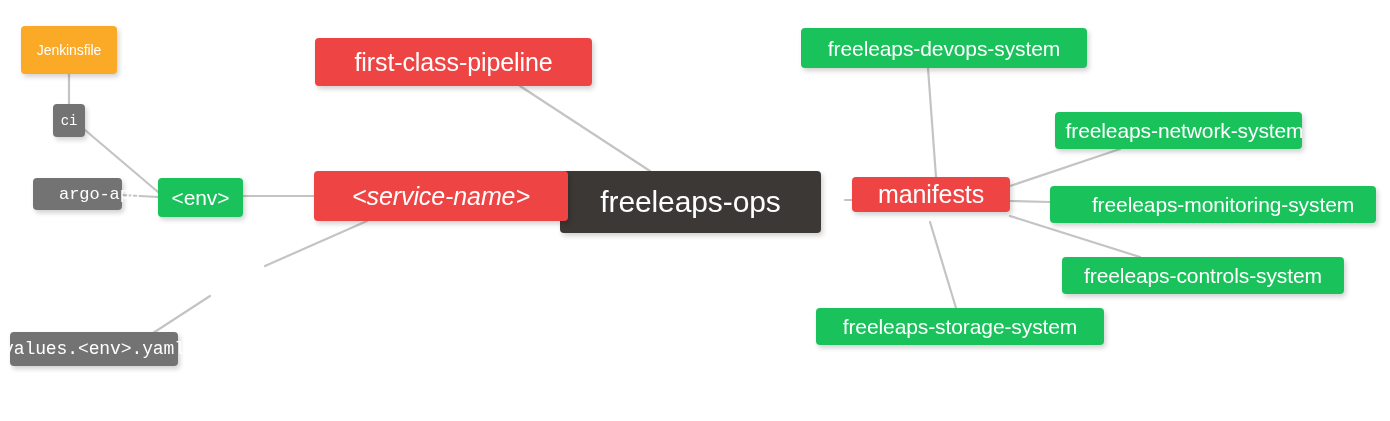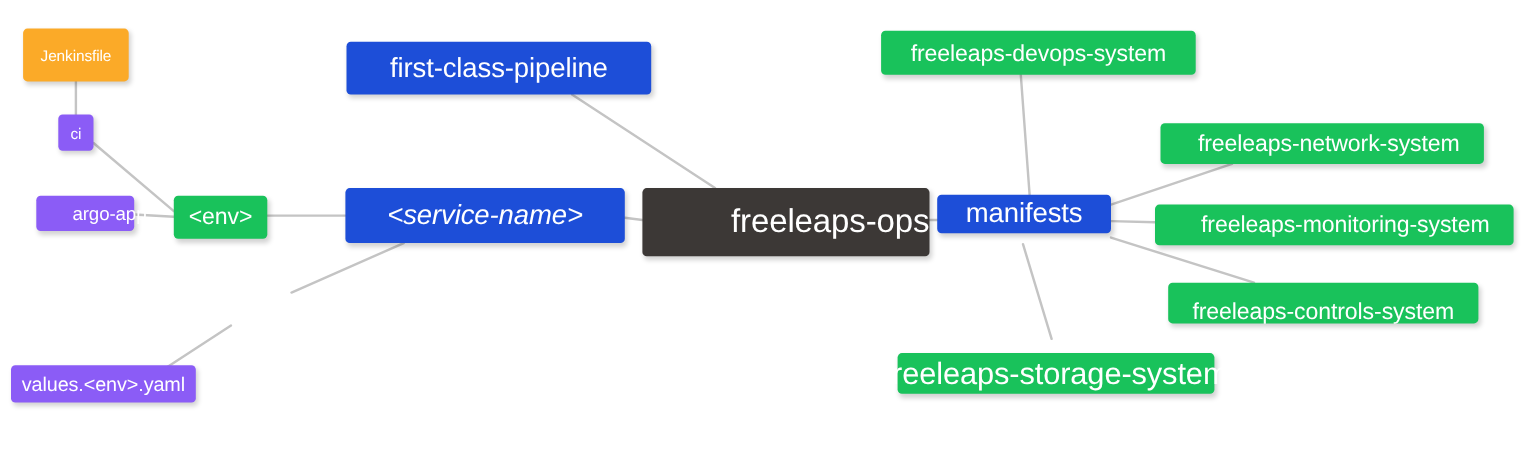--- a/index.html
+++ b/index.html
@@ -39,41 +39,41 @@
     box-shadow: 2px 3px 5px rgba(0,0,0,0.18);
     letter-spacing: -0.1px;
     user-select: none;
   }
   .node .label {
     display: block;
     white-space: nowrap;
   }
   
   .c-root   { background: #3c3836; }
-  .c-blue   { background: #1d4ed8; }
+  .c-blue   { background: #ef4444; }
   .c-green  { background: #19c25b; }
   .c-orange { background: #fbaa28; }
-  .c-red    { background: #8b5cf6; }
+  .c-red    { background: #737373; font-family: Liberation Mono, monospace; }
 
   
-  #n-root            { left: 584px;  top: 171px; width: 261px; height: 62px; font-size: 30px; justify-content: flex-end; }
+  #n-root            { left: 560px;  top: 171px; width: 261px; height: 62px; font-size: 30px; }
   #n-service-name    { left: 314px;  top: 171px; width: 254px; height: 50px; font-size: 25px; font-style: italic; }
   #n-pipeline        { left: 315px;  top: 38px;  width: 277px; height: 48px; font-size: 25px; }
   #n-manifests       { left: 852px;  top: 177px; width: 158px; height: 35px; font-size: 25px; }
   #n-env             { left: 158px;  top: 178px; width: 85px;  height: 39px; font-size: 21px; text-align: right; }
   #n-ci              { left: 53px;   top: 104px; width: 32px;  height: 33px; font-size: 14px; }
   #n-jenkinsfile     { left: 21px;   top: 26px;  width: 96px;  height: 48px; font-size: 14px; }
   #n-argo-app        { left: 33px;   top: 178px; width: 89px;  height: 32px; font-size: 17px; padding-left: 44px; }
   #n-helm-pkg        { left: 147px;  top: 258px; width: 118px; height: 38px; font-size: 22px; }
   #n-values          { left: 10px;   top: 332px; width: 168px; height: 34px; font-size: 18px; }
   #n-devops          { left: 801px;  top: 28px;  width: 286px; height: 40px; font-size: 21px; }
-  #n-network         { left: 1055px; top: 112px; width: 294px; height: 37px; font-size: 21px; padding-left: 12px; }
+  #n-network         { left: 1055px; top: 112px; width: 247px; height: 37px; font-size: 21px; padding-left: 12px; }
   #n-monitoring      { left: 1050px; top: 186px; width: 326px; height: 37px; font-size: 21px; padding-left: 20px; }
-  #n-controls        { left: 1062px; top: 257px; width: 282px; height: 37px; font-size: 21px; align-items: flex-end; }
-  #n-storage         { left: 816px;  top: 308px; width: 288px; height: 37px; font-size: 28px; margin-top: 13px; }
+  #n-controls        { left: 1062px; top: 257px; width: 282px; height: 37px; font-size: 21px; }
+  #n-storage         { left: 816px;  top: 308px; width: 288px; height: 37px; font-size: 21px; }
 </style>
 </head>
 <body>
 
 <div id="canvas">
 
   <svg id="edges" viewBox="0 0 1390 421" width="1390" height="421" xmlns="http://www.w3.org/2000/svg">
     <g fill="none" stroke="#c4c4c4" stroke-width="2.2" stroke-linecap="round">
 
       <path d="M 69,58 L 69,104"></path>

